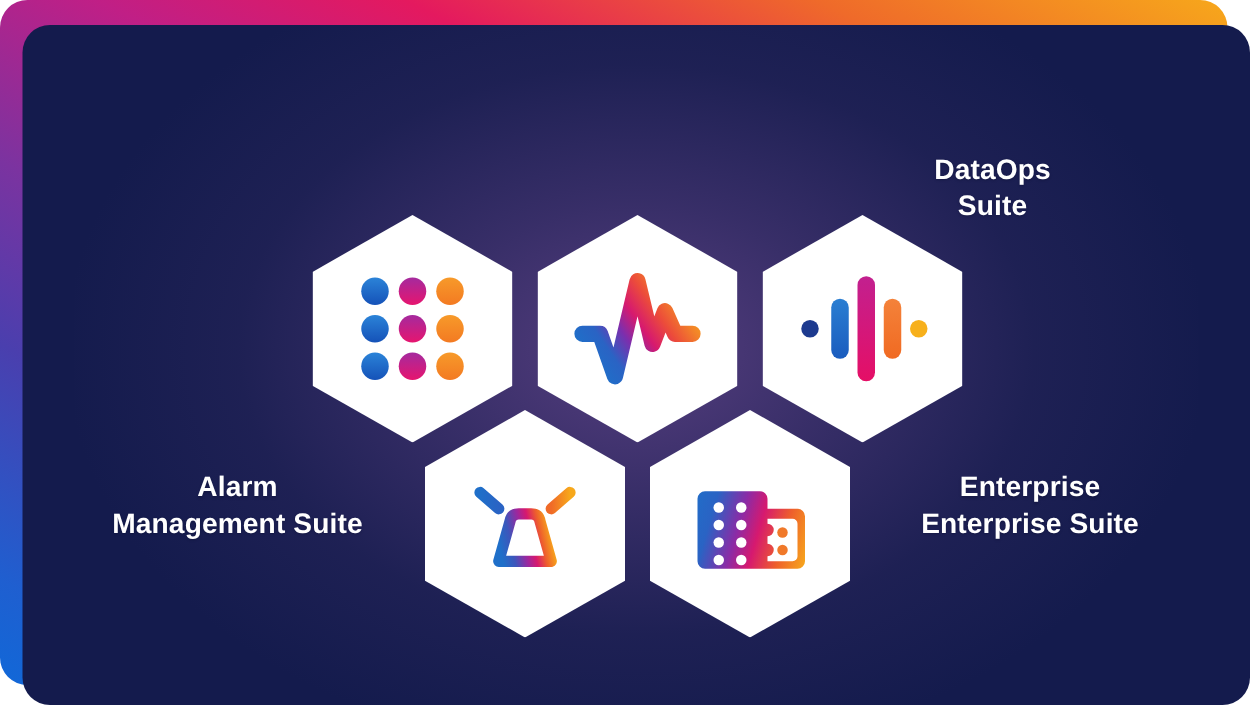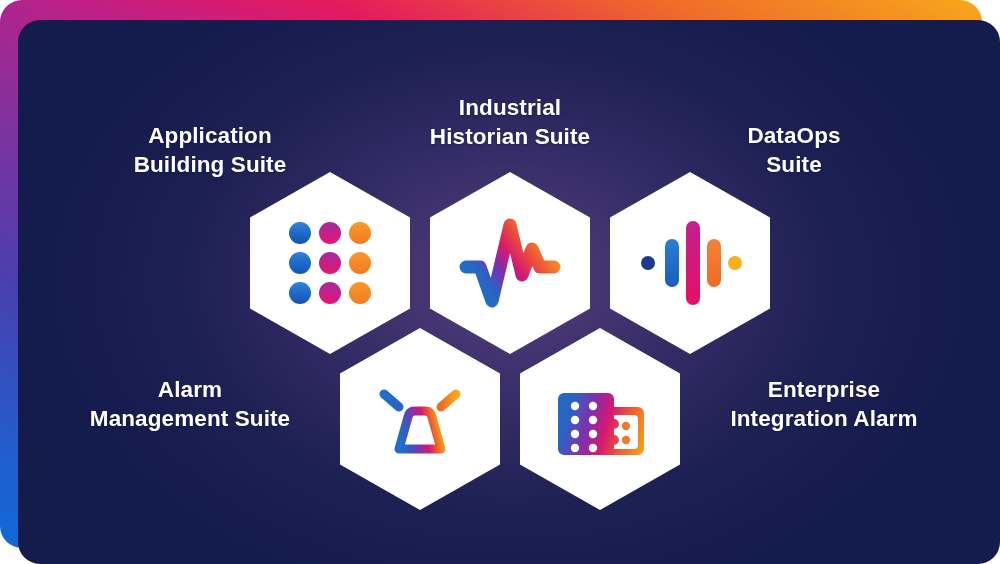--- a/index.html
+++ b/index.html
@@ -139,34 +139,30 @@
 
 <div class="canvas">
 
   <div class="frame-gradient"></div>
 
   <div class="panel">
     <div class="panel-glow"></div>
 
     <div class="stage">
 
-      <div class="label label-app">Application
-Building Suite</div>
-
-      <div class="label label-hist">Industrial
-Historian Suite</div>
+
 
       <div class="label label-data">DataOps
 Suite</div>
 
       <div class="label label-alarm">Alarm
 Management Suite</div>
 
       <div class="label label-ent">Enterprise
-Integration Alarm</div>
+Enterprise Suite</div>
 
       <div class="hex hex-app">
         <div class="hex-shape"></div>
         <div class="hex-inner">
           <svg viewBox="0 0 90 90" width="90" height="90" aria-hidden="true">
             <defs>
               <linearGradient id="gdBlue" x1="0" y1="0" x2="0" y2="1">
                 <stop offset="0%" stop-color="#2b83d8"></stop>
                   <stop offset="100%" stop-color="#1552b8"></stop>
               </linearGradient>

